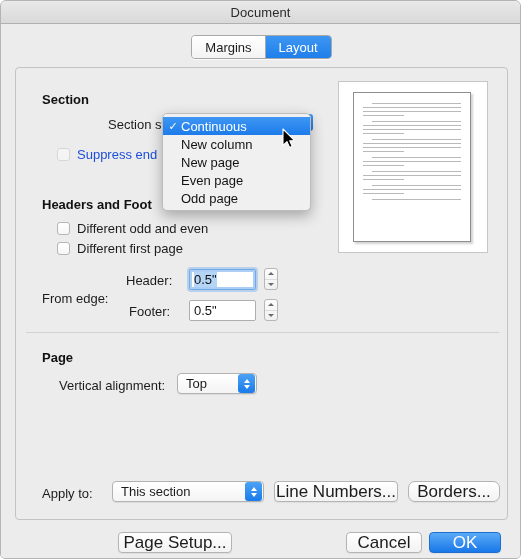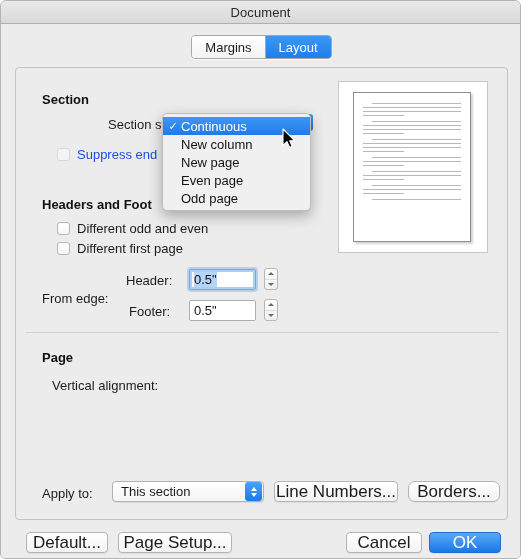--- a/index.html
+++ b/index.html
@@ -450,36 +450,42 @@
           </div>
         <div class="stepper-half">
             <span class="chev-d"></span>
           </div>
       </div>
 
       <div class="divider" style="left:10px; top:264px; width:473px;"></div>
 
       <div class="group-title" style="left:26px; top:282px;">Page</div>
 
-      <div class="field-label" style="left:36px; top:310px;">Vertical alignment:</div>
+      <div class="field-label" style="left:43px; top:310px;">Vertical alignment:</div>
+      <div class="popup" style="left:161px; top:305px; width:80px;">
+        <span class="popup-text">Top</span>
+        <span class="popup-arrows">
+          <span class="tri-up"></span>
+          <span class="tri-dn"></span>
+        </span>
+      </div>
 
       <div class="field-label" style="left:26px; top:418px;">Apply to:</div>
       <div class="popup" style="left:96px; top:413px; width:152px;">
         <span class="popup-text">This section</span>
         <span class="popup-arrows">
           <span class="tri-up"></span>
           <span class="tri-dn"></span>
         </span>
       </div>
       <div class="pushbtn" style="left:258px; top:413px; width:124px;">Line Numbers...</div>
       <div class="pushbtn" style="left:392px; top:413px; width:92px;border-radius:7px;">Borders...</div>
 
     </div>
 
-    <div class="pushbtn" style="left:25px; top:508px; width:82px;">Default...</div>
     <div class="pushbtn" style="left:117px; top:508px; width:114px;">Page Setup...</div>
     <div class="pushbtn" style="left:345px; top:508px; width:76px;">Cancel</div>
     <div class="pushbtn default" style="left:428px; top:508px; width:72px;">OK</div>
 
     <div class="menu-stub">❯</div>
 
     <div class="menu">
       <div class="menu-item selected">
         <span class="menu-check">✓</span>
         <span class="menu-label">Continuous</span>

